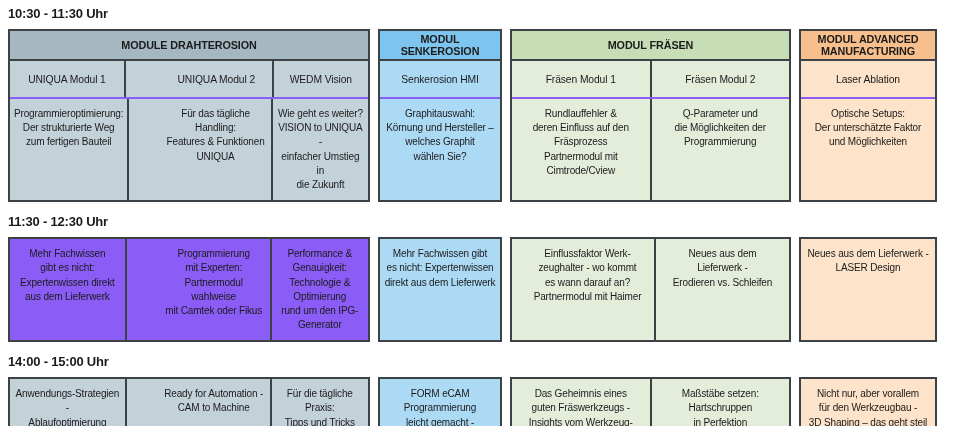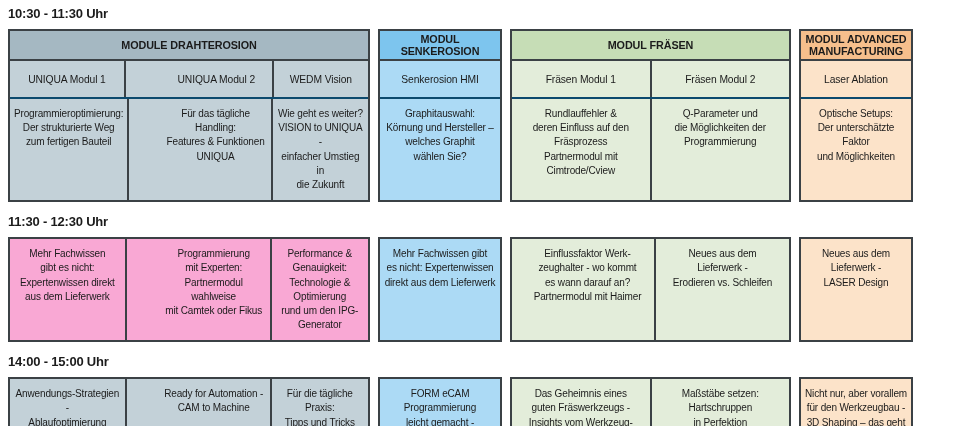--- a/index.html
+++ b/index.html
@@ -17,30 +17,30 @@
   .schedule-section:first-child .time-heading { margin-top: 0; }
   .row { display: flex; gap: 8px; }
   .block {
     border: 2px solid #3b4145;
     display: flex; flex-direction: column;
     box-sizing: border-box;
   }
   .w-drah  { width: 362px; }
   .w-senk  { width: 124px; }
   .w-fraes { width: 281px; }
-  .w-adv   { width: 114px; }
+  .w-adv   { width: 138px; }
   .group-header {
     min-height: 28px;
     border-bottom: 2px solid #3b4145;
     display: flex; align-items: center; justify-content: center;
     font-weight: bold; font-size: 10.8px; line-height: 1.15;
     text-align: center; white-space: pre-line; letter-spacing: -0.1px;
   }
   .subrow { display: flex; }
-  .col-headers { border-bottom: 2px solid #0c4a6e; }
+  .col-headers { border-bottom: 2px solid #8b5cf6; }
   .col-header {
     min-height: 36px;
     display: flex; align-items: center; justify-content: center;
     font-size: 10.3px; text-align: center; letter-spacing: -0.1px;
   }
   .col-header + .col-header, .cell + .cell { border-left: 2px solid #3b4145; }
   .cell {
     text-align: center;
     font-size: 10px; line-height: 1.42; letter-spacing: -0.15px;
     white-space: pre-line;
@@ -129,21 +129,21 @@
         </div>
       </div>
 
     </div>
   </div>
 
   <div class="schedule-section">
     <h2 class="time-heading">11:30 - 12:30 Uhr</h2>
     <div class="row">
 
-      <div class="block w-drah" style="background-color: #f9a8d4;">
+      <div class="block w-drah" style="background-color: #8b5cf6;">
         <div class="subrow cells cells-2">
           <div class="cell f140">Mehr Fachwissen
 gibt es nicht:
 Expertenwissen direkt
 aus dem Lieferwerk</div>
           <div class="cell f136">Programmierung
 mit Experten:
 Partnermodul wahlweise
 mit Camtek oder Fikus</div>
           <div class="cell f116">Performance &amp; Genauigkeit:

